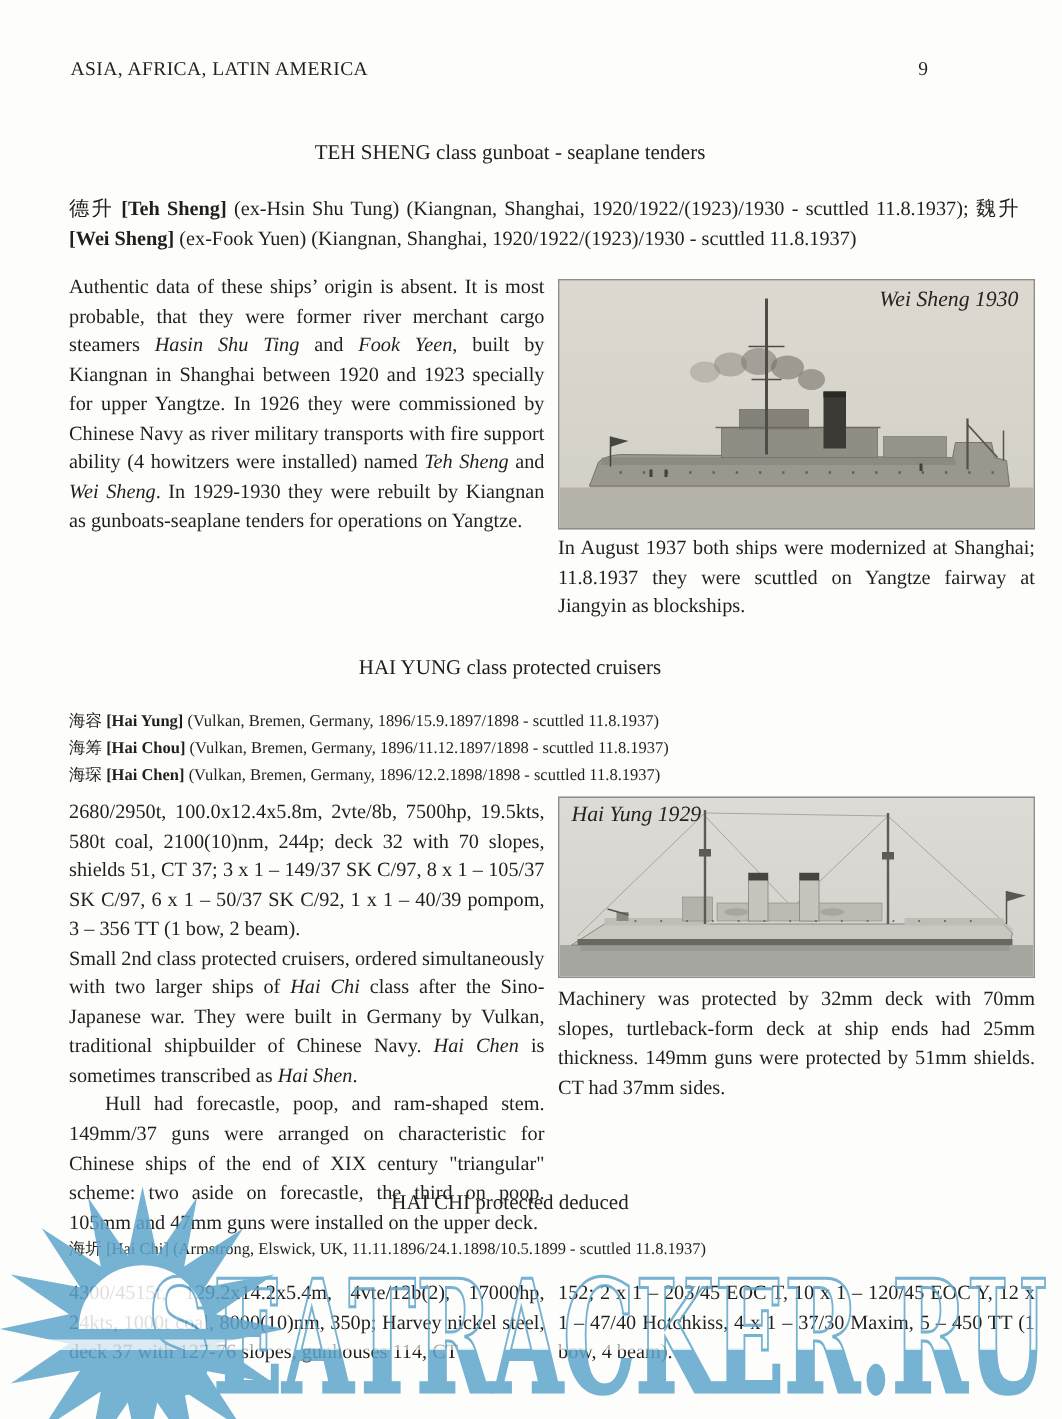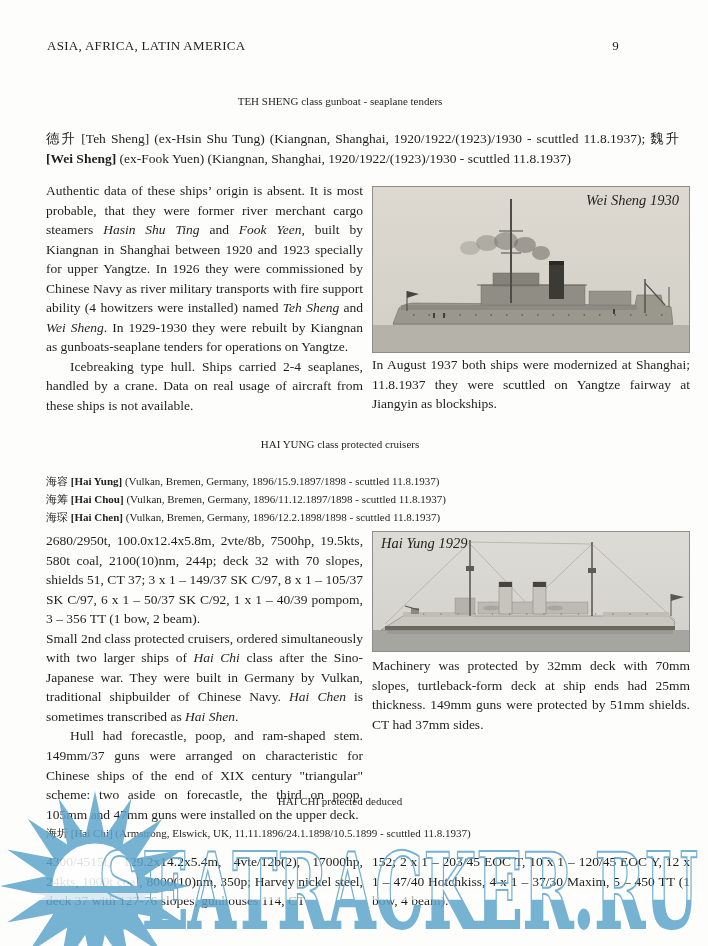--- a/index.html
+++ b/index.html
@@ -8,21 +8,21 @@
     background:#fdfdfb;color:#1f1f1f;
     font-family:"Liberation Serif", serif;
   }
   .header{
     position:absolute;top:38px;left:47px;width:572px;
     display:flex;justify-content:space-between;
     font-size:13px;letter-spacing:.3px;gap:36px;
   }
   .sec-title{
     position:absolute;left:0;width:680px;text-align:center;
-    font-size:11px;font-weight:normal;margin:0;
+    font-size:14px;font-weight:normal;margin:0;
   }
   .t1{top:95px}.t2{top:438px}.t3{top:795px}
   .intro{
     position:absolute;left:46px;width:633px;margin:0;
     font-size:13.5px;line-height:19.5px;text-align:justify;
   }
   .i1{top:129px}
   .iline{position:absolute;left:46px;width:640px;margin:0;font-size:11px;line-height:18px;}
   .i2a{top:472px}.i2b{top:490px}.i2c{top:508px}.i3{top:824px}
   .col{position:absolute;font-size:13.5px;line-height:19.55px;}
@@ -53,25 +53,24 @@
 </style>
 </head>
 <body>
 
 <div class="header">
   <span>ASIA, AFRICA, LATIN AMERICA</span>
   <span>9</span>
 </div>
 
 <h1 class="sec-title t1">TEH SHENG class gunboat - seaplane tenders</h1>
-<p class="intro i1"><span>德升 </span><span style="font-weight: normal;">[Teh Sheng]</span><span> (ex-Hsin Shu Tung) (Kiangnan, Shanghai, 1920/1922/(1923)/1930 - scuttled 11.8.1937); </span><span>魏升 </span><span style="font-weight: bold;">[Wei Sheng]</span><span> (ex-Fook Yuen) (Kiangnan, Shanghai, 1920/1922/(1923)/1930 - scuttled 11.8.1937)</span></p>
+<p class="intro i1"><span>德升 </span><span style="font-weight: bold;">[Teh Sheng]</span><span> (ex-Hsin Shu Tung) (Kiangnan, Shanghai, 1920/1922/(1923)/1930 - scuttled 11.8.1937); </span><span>魏升 </span><span style="font-weight: bold;">[Wei Sheng]</span><span> (ex-Fook Yuen) (Kiangnan, Shanghai, 1920/1922/(1923)/1930 - scuttled 11.8.1937)</span></p>
 
 <div class="col lc c1">
   <p><span>Authentic data of these ships’ origin is absent. It is most probable, that they were former river merchant cargo steamers </span><span style="font-style: italic;">Hasin Shu Ting</span><span> and </span><span style="font-style: italic;">Fook Yeen</span><span>, built by Kiangnan in Shanghai between 1920 and 1923 specially for upper Yangtze. In 1926 they were commissioned by Chinese Navy as river military transports with fire support ability (4 howitzers were installed) named </span><span style="font-style: italic;">Teh Sheng</span><span> and </span><span style="font-style: italic;">Wei Sheng</span><span>. In 1929-1930 they were rebuilt by Kiangnan as gunboats-seaplane tenders for operations on Yangtze.</span></p>
-  <p class="ind"><span>Icebreaking type hull. Ships carried 2-4 seaplanes, handled by a crane. Data on real usage of aircraft from these ships is not available.</span></p>
 </div>
 
 <figure class="photo p1">
   <svg viewBox="0 0 316 165">
     <defs>
       <linearGradient id="sky1" x1="0" y1="0" x2="0" y2="1">
         <stop offset="0" stop-color="#ddd9d0"></stop>
           <stop offset="1" stop-color="#d2cfc6"></stop>
       </linearGradient>
     </defs>

